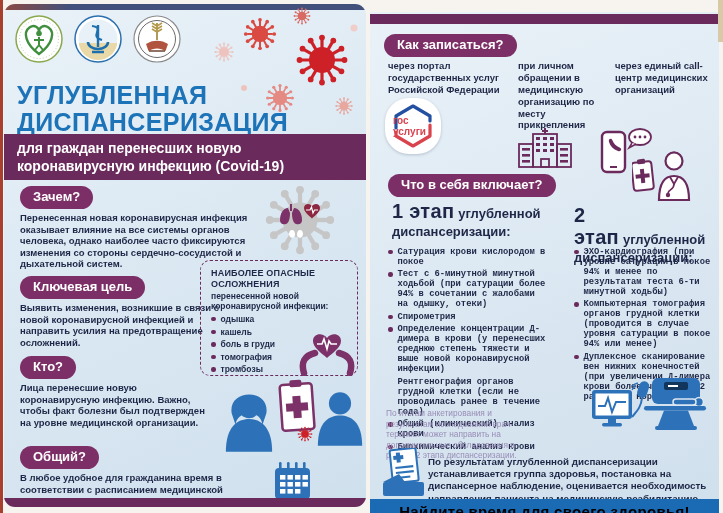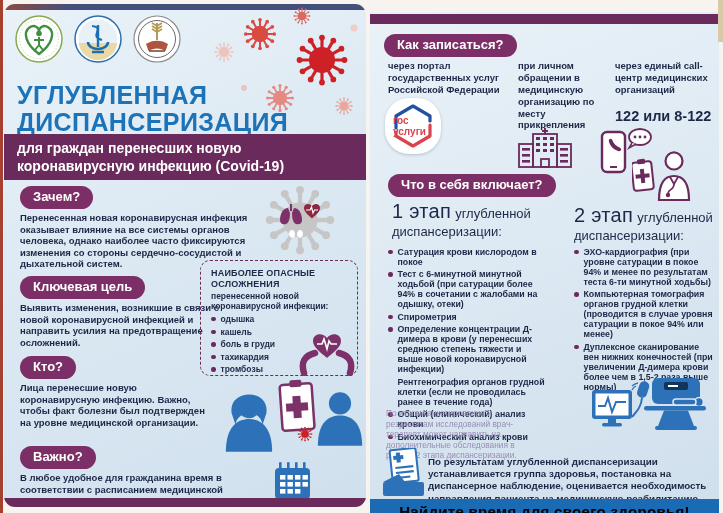--- a/index.html
+++ b/index.html
@@ -34,27 +34,27 @@
   .danger-title { font-size:9px; font-weight:bold; color:#1e2747; line-height:1.2; letter-spacing:.2px; }
   .danger-sub   { font-size:8.5px; font-weight:bold; color:#1e2747; line-height:1.2; margin-top:1px; }
 
   .li-list { display:block; }
   .li-row  { display:flex; gap:5px; margin-top:2px; }
   .li-dot  { flex:none; width:4.5px; height:4.5px; border-radius:50%; background:#6b2a5c; margin-top:3px; }
   .li-dot.hidden { visibility:hidden; }
   .li-text { font-weight:bold; color:#1e2747; }
   .danger-box .li-list { margin-top:3px; width:92px; }
   .danger-box .li-text { font-size:8.5px; line-height:1.25;text-align:right; }
-  .stage-list .li-text { font-size:8.8px; line-height:1.14; }
+  .stage-list .li-text { font-size:8.8px; line-height:1.14;font-family:Liberation Mono, monospace; }
   .stage-list .li-row  { margin-top:2.5px; }
 
   .col-text { position:absolute; font-size:9.5px; font-weight:bold; color:#1e2747; line-height:1.25; }
   .phone-number { position:absolute; font-size:14.5px; font-weight:bold; color:#1e2747; }
 
-  .stage-head { position:absolute; font-weight:normal; color:#1e2747; line-height:1.1; }
+  .stage-head { position:absolute; font-weight:bold; color:#1e2747; line-height:1.1; }
   .stage-num  { font-size:20px; letter-spacing:.3px; margin-right:4px; }
   .stage-rest { font-size:13px; }
 
   .note-text { position:absolute; font-size:8.3px; color:#988db6; line-height:1.28; font-weight:normal; }
   .result-text { position:absolute; font-size:9.8px; font-weight:bold; color:#1e2747; line-height:1.25; }
 
   .footer-band { position:absolute; left:0; top:487px; width:100%; height:26px; background:#1a6ab4;
                  color:#000000; font-weight:bold; font-size:15px; text-align:center; line-height:25px;
                  letter-spacing:.3px; }
   .bottom-band { position:absolute; left:0; bottom:0; width:100%; height:9px; background:#6b2a5c; }
@@ -161,21 +161,21 @@
 
     <div class="badge" style="left:16px; top:182px;">Зачем?</div>
     <div class="para" style="left:16px; top:208px; width:240px;">Перенесенная новая коронавирусная инфекция оказывает влияние на все системы органов человека, однако наиболее часто фиксируются изменения со стороны сердечно-сосудистой и дыхательной систем.</div>
 
     <div class="badge" style="left:16px; top:272px;">Ключевая цель</div>
     <div class="para" style="left:16px; top:298px; width:200px;">Выявить изменения, возникшие в связи с новой коронавирусной инфекцией и направить усилия на предотвращение осложнений.</div>
 
     <div class="badge" style="left:16px; top:352px;">Кто?</div>
     <div class="para" style="left:16px; top:378px; width:190px;">Лица перенесшие новую коронавирусную инфекцию. Важно, чтобы факт болезни был подтвержден на уровне медицинской организации.</div>
 
-    <div class="badge" style="left:16px; top:442px;">Важно?</div>
+    <div class="badge" style="left:16px; top:442px;">Общий?</div>
     <div class="para" style="left:16px; top:468px; width:250px;">В любое удобное для гражданина время в соответствии с расписанием медицинской организации</div>
 
     <svg class="abs" style="left:248px; top:176px;" width="96" height="82" viewBox="0 0 96 82">
       <use href="#virus" transform="translate(48,40) scale(1.95)" style="color:#c6c6c6"></use>
       <g>
         <path d="M36,28 C31,28 28,34 28,40 C28,44 31,45 34,44 C37,43 38,38 38,33 Z" fill="#7c3268"></path>
         <path d="M42,28 C47,28 50,34 50,40 C50,44 47,45 44,44 C41,43 40,38 40,33 Z" fill="#7c3268"></path>
         <path d="M39,24 L39,31" stroke="#7c3268" stroke-width="2"></path>
       </g>
       <g>
@@ -199,21 +199,21 @@
           <div class="li-row">
             <span class="li-dot"></span>
             <span class="li-text">кашель</span>
           </div>
           <div class="li-row">
             <span class="li-dot"></span>
             <span class="li-text">боль в груди</span>
           </div>
           <div class="li-row">
             <span class="li-dot"></span>
-            <span class="li-text">тахикардия</span>
+            <span class="li-text">томография</span>
           </div>
           <div class="li-row">
             <span class="li-dot"></span>
             <span class="li-text">тромбозы</span>
           </div>
         </div>
     </div>
 
     <svg class="abs" style="left:294px; top:320px;" width="58" height="52" viewBox="0 0 58 52">
       <path d="M29,14 C24.5,8 15,9.5 15,17 C15,23.5 23.5,29 29,34 C34.5,29 43,23.5 43,17 C43,9.5 33.5,8 29,14 Z" fill="#7c3268"></path>
@@ -304,21 +304,20 @@
         <rect x="6" y="20" width="8" height="2.6"></rect>
           <rect x="6" y="26" width="8" height="2.6"></rect>
           <rect x="6" y="32" width="8" height="2.6"></rect>
         <rect x="44" y="20" width="8" height="2.6"></rect>
           <rect x="44" y="26" width="8" height="2.6"></rect>
           <rect x="44" y="32" width="8" height="2.6"></rect>
       </g>
     </svg>
 
     <div class="col-text" style="left:245px; top:48px; width:100px;">через единый call-центр медицинских организаций</div>
-    <div class="phone-number" style="left:245px; top:96px;">122 или 8-122</div>
     <svg class="abs" style="left:230px; top:114px;" width="54" height="50" viewBox="0 0 54 50">
       <rect x="2" y="6" width="23" height="40" rx="5" fill="#fff" stroke="#6b2a5c" stroke-width="2.4"></rect>
       <path d="M9,16 c-1,-3 2.5,-4.5 3.5,-1.5 c1.2,3.2 3.8,5.8 7,7 c3,1.1 1.5,4.6 -1.5,3.5 c-4.8,-1.7 -7.6,-4.5 -9,-9 Z" fill="#6b2a5c"></path>
       <path d="M10,41 L17,41" stroke="#6b2a5c" stroke-width="2"></path>
       <g>
         <ellipse cx="40" cy="11" rx="11" ry="8" fill="#fff" stroke="#6b2a5c" stroke-width="1.8"></ellipse>
         <path d="M32,17 L29,22 L36,18" fill="#fff" stroke="#6b2a5c" stroke-width="1.5"></path>
         <circle cx="35" cy="11" r="1.4" fill="#6b2a5c"></circle>
           <circle cx="40" cy="11" r="1.4" fill="#6b2a5c"></circle>
           <circle cx="45" cy="11" r="1.4" fill="#6b2a5c"></circle>

